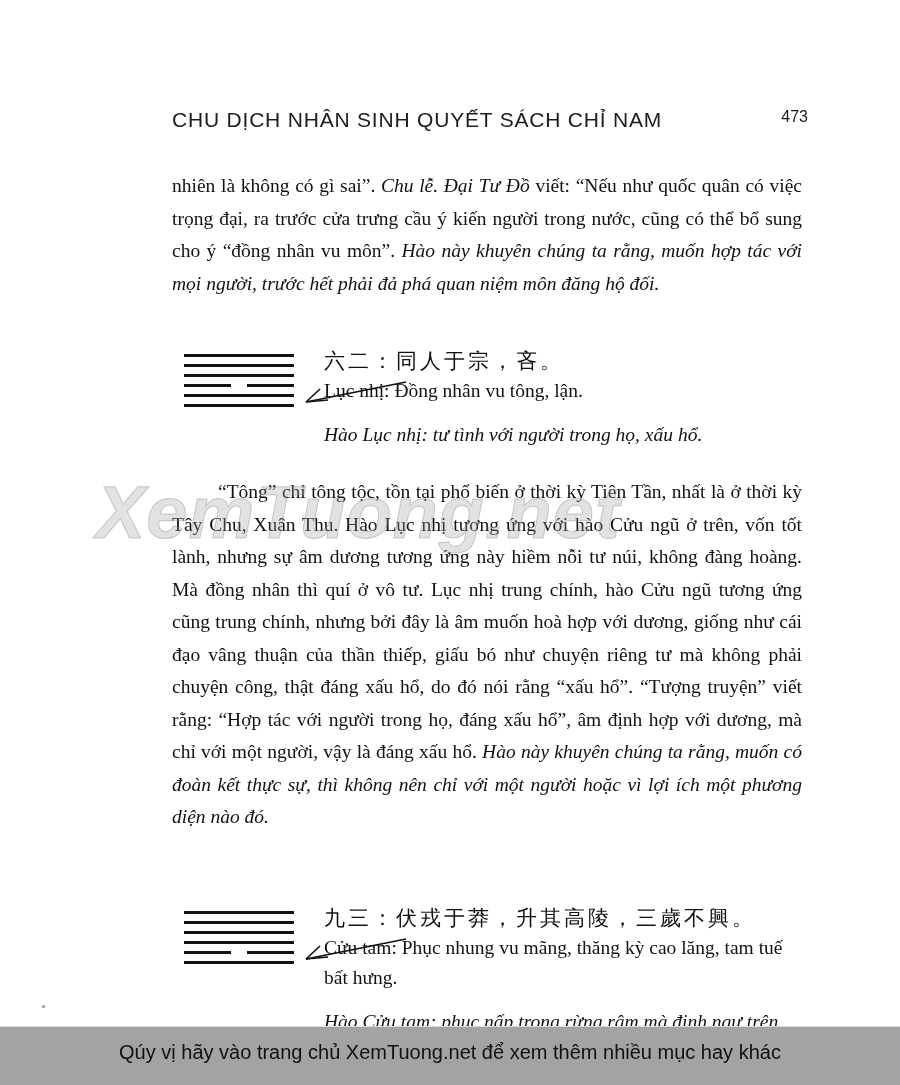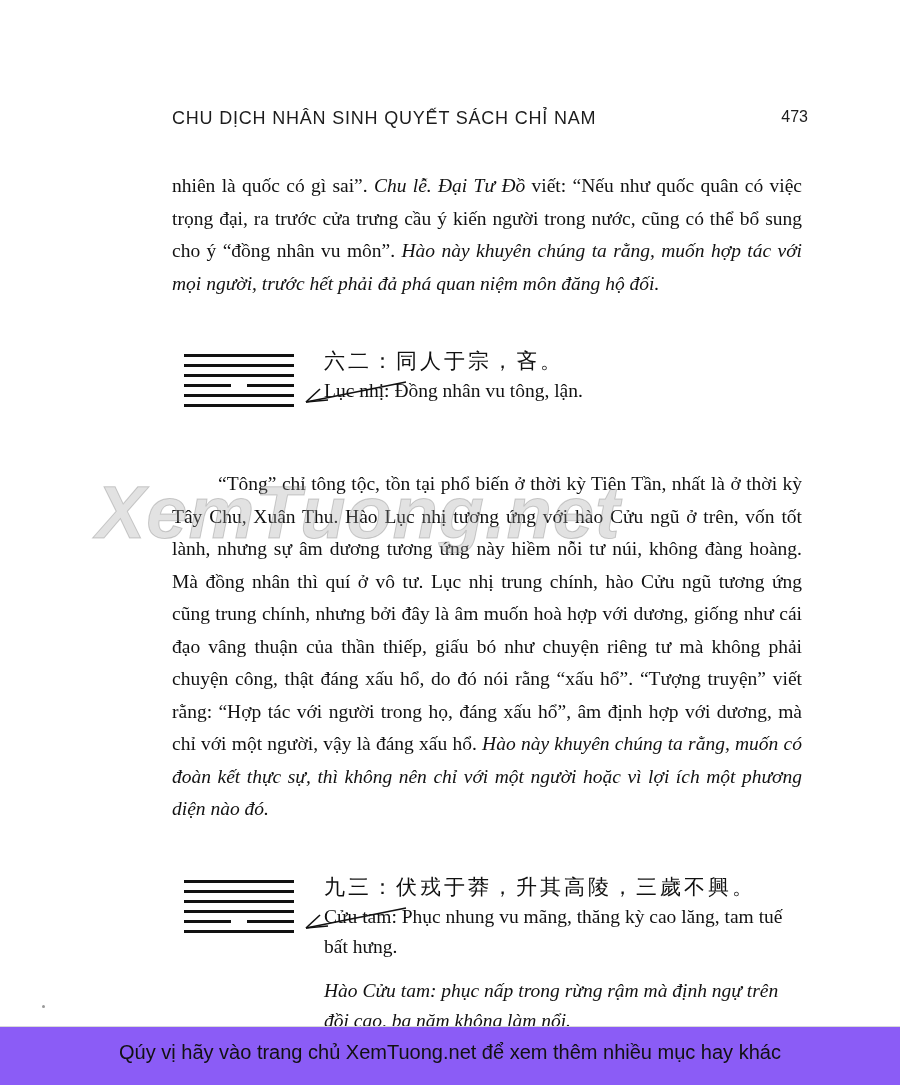--- a/index.html
+++ b/index.html
@@ -28,21 +28,21 @@
     top: 108px;
     left: 0;
     width: 900px;
     height: 26px;
   }
   .header-title {
     position: absolute;
     left: 172px;
     top: 0;
     font-family: "Liberation Sans", sans-serif;
-    font-size: 18px;
+    font-size: 21px;
     letter-spacing: 0.8px;
     color: #1c1c1c;
   }
   .header-page {
     position: absolute;
     right: 92px;
     top: 0;
     font-family: "Liberation Sans", sans-serif;
     font-size: 16px;
     color: #1c1c1c;
@@ -144,21 +144,21 @@
     white-space: nowrap;
   }
 
   
   .footer {
     position: absolute;
     left: 0;
     bottom: 0;
     width: 900px;
     height: 58px;
-    background: #8b5cf6;
+    background: #a3a3a3;
     border-top: 1px solid #d9d9d9;
   }
   .footer-text {
     position: absolute;
     width: 900px;
     text-align: center;
     top: 14px;
     font-family: "Liberation Sans", sans-serif;
     font-size: 20px;
     color: #111;
@@ -177,21 +177,21 @@
 
 <div class="page">
 
   <div class="header">
     <div class="header-title">CHU DỊCH NHÂN SINH QUYẾT SÁCH CHỈ NAM</div>
     <div class="header-page">473</div>
   </div>
 
   <div class="content">
 
-    <p><span>nhiên là quốc có gì sai”. </span><span class="ital">Chu lễ. Đại Tư Đồ</span><span> viết: “Nếu như quốc quân có việc trọng đại, ra trước cửa trưng cầu ý kiến người trong nước, cũng có thể bổ sung cho ý “đồng nhân vu môn”. </span><span class="ital">Hào này khuyên chúng ta rằng, muốn hợp tác với mọi người, trước hết phải đả phá quan niệm môn đăng hộ đối.</span></p>
+    <p><span>nhiên là không có gì sai”. </span><span class="ital">Chu lễ. Đại Tư Đồ</span><span> viết: “Nếu như quốc quân có việc trọng đại, ra trước cửa trưng cầu ý kiến người trong nước, cũng có thể bổ sung cho ý “đồng nhân vu môn”. </span><span class="ital">Hào này khuyên chúng ta rằng, muốn hợp tác với mọi người, trước hết phải đả phá quan niệm môn đăng hộ đối.</span></p>
 
     <div class="hex-block">
       <div class="hex-figure">
         <div class="hex-line"></div>
         <div class="hex-line"></div>
         <div class="hex-line"></div>
         <div class="hex-line broken">
             <span></span>
             <span></span>
           </div>
@@ -199,28 +199,29 @@
         <div class="hex-line"></div>
       </div>
       <svg class="arrow" viewBox="0 0 110 26">
         <line x1="106" y1="2" x2="6" y2="22" stroke="#111" stroke-width="1.6"></line>
         <line x1="6" y1="22" x2="28" y2="20" stroke="#111" stroke-width="1.6"></line>
         <line x1="6" y1="22" x2="20" y2="9" stroke="#111" stroke-width="1.6"></line>
       </svg>
       <div class="hex-text">
         <div class="hex-chinese">六二：同人于宗，吝。</div>
         <div class="hex-trans">Lục nhị: Đồng nhân vu tông, lận.</div>
+        <div class="hex-gloss">Hào Lục nhị: tư tình với người trong họ, xấu hổ.</div>
       </div>
     </div>
 
     <div class="para-gap"></div>
 
     <p class="indent"><span>“Tông” chỉ tông tộc, tồn tại phổ biến ở thời kỳ Tiên Tần, nhất là ở thời kỳ Tây Chu, Xuân Thu. Hào Lục nhị tương ứng với hào Cửu ngũ ở trên, vốn tốt lành, nhưng sự âm dương tương ứng này hiềm nỗi tư núi, không đàng hoàng. Mà đồng nhân thì quí ở vô tư. Lục nhị trung chính, hào Cửu ngũ tương ứng cũng trung chính, nhưng bởi đây là âm muốn hoà hợp với dương, giống như cái đạo vâng thuận của thần thiếp, giấu bó như chuyện riêng tư mà không phải chuyện công, thật đáng xấu hổ, do đó nói rằng “xấu hổ”. “Tượng truyện” viết rằng: “Hợp tác với người trong họ, đáng xấu hổ”, âm định hợp với dương, mà chỉ với một người, vậy là đáng xấu hổ. </span><span class="ital">Hào này khuyên chúng ta rằng, muốn có đoàn kết thực sự, thì không nên chỉ với một người hoặc vì lợi ích một phương diện nào đó.</span></p>
 
-    <div class="hex-block" style="margin-top:46px;">
+    <div class="hex-block" style="margin-top:69px;">
       <div class="hex-figure">
         <div class="hex-line"></div>
         <div class="hex-line"></div>
         <div class="hex-line"></div>
         <div class="hex-line"></div>
         <div class="hex-line broken">
             <span></span>
             <span></span>
           </div>
         <div class="hex-line"></div>

